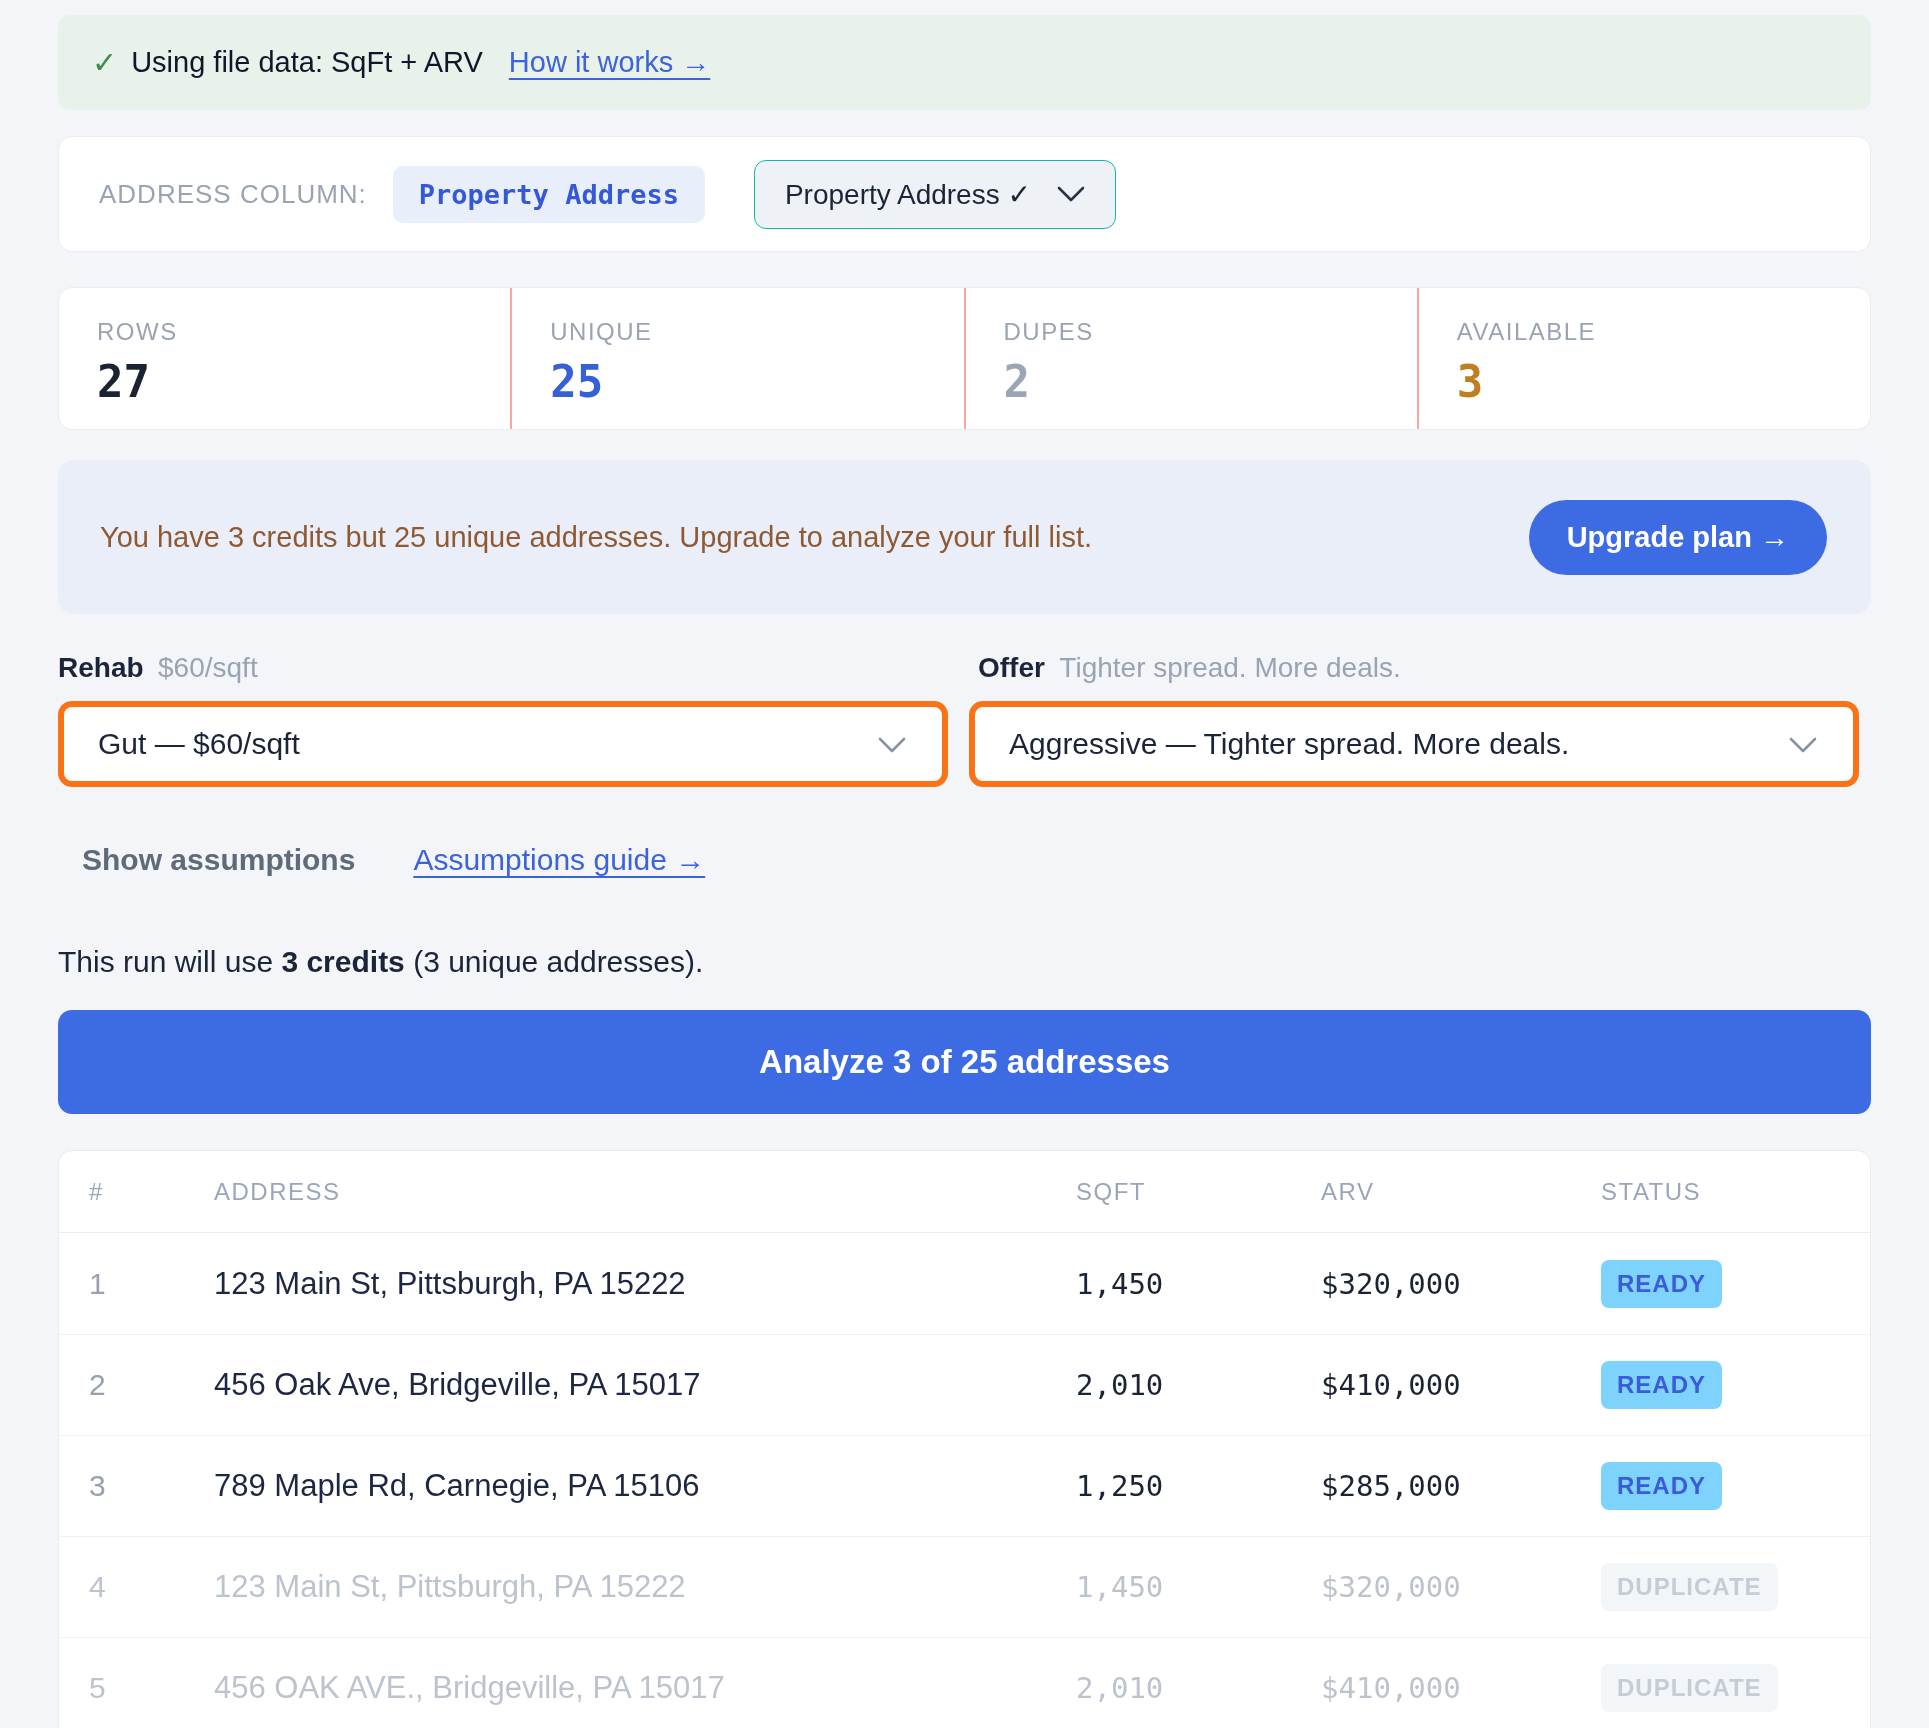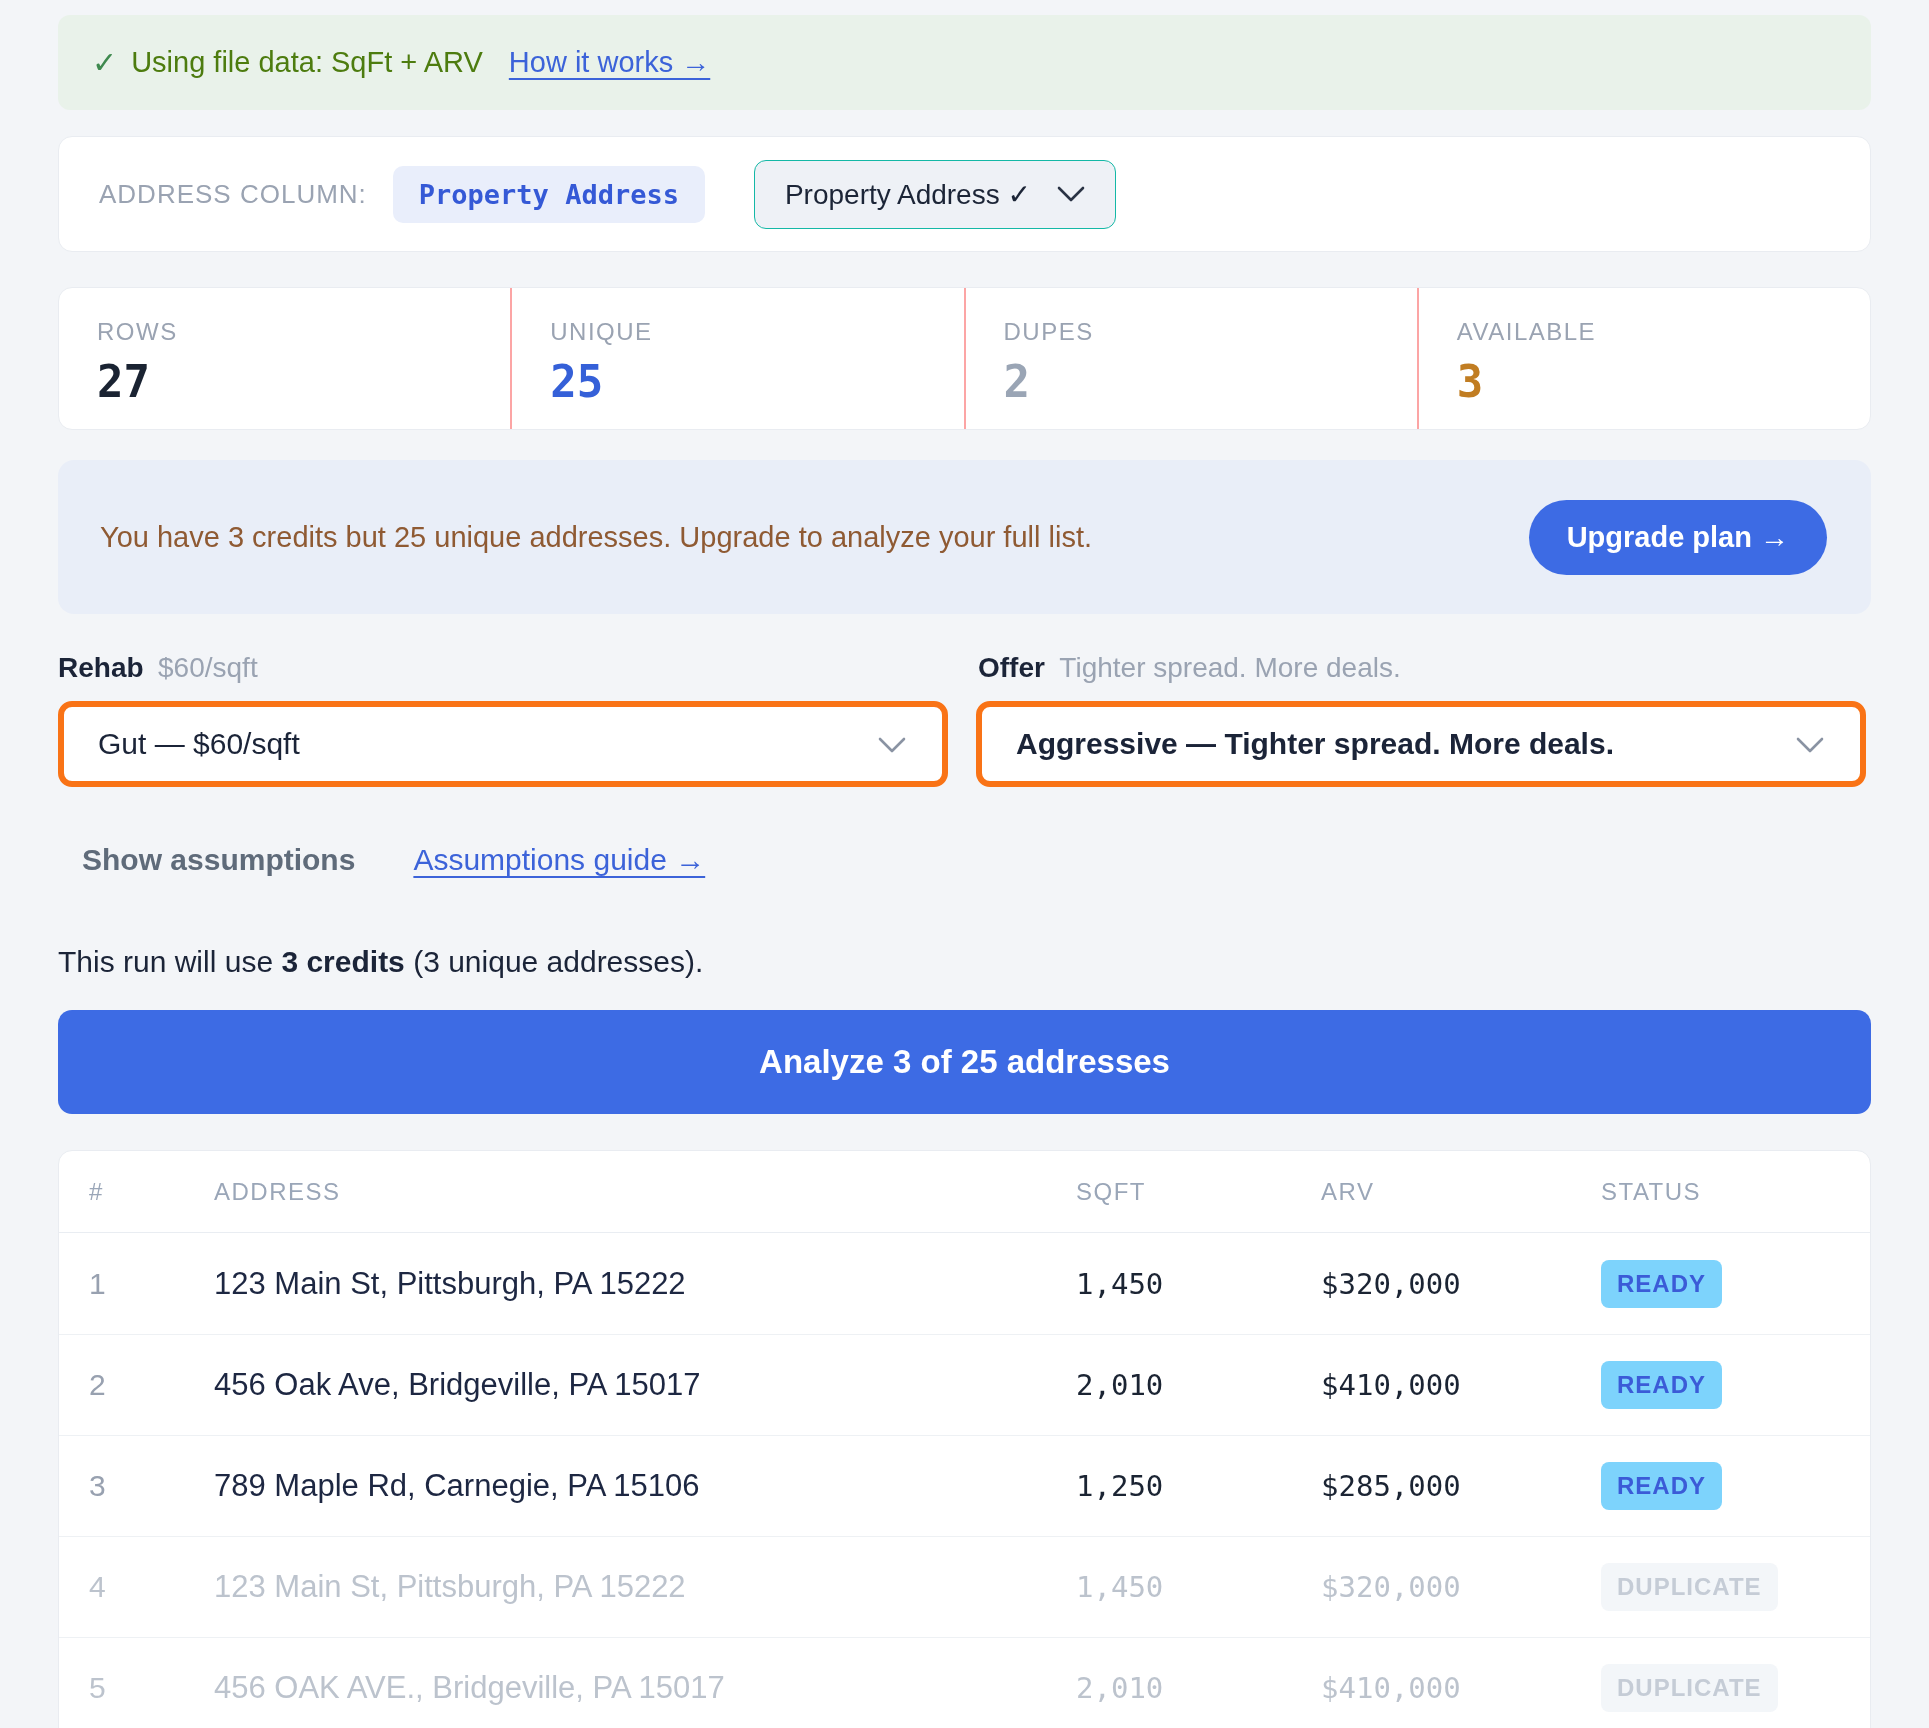--- a/index.html
+++ b/index.html
@@ -10,21 +10,21 @@
     color: #1b2438;
   }
   .page { padding: 15px 58px 0 58px; }
 
   
   .file-banner {
     height: 95px; background: #e9f2ea; border-radius: 12px;
     display: flex; align-items: center; padding: 0 34px; margin-bottom: 26px;
   }
   .file-banner .check { color: #3f8a4f; font-size: 30px; margin-right: 14px; }
-  .file-banner .msg { color: #4d7c0f; font-size: 29px; }
+  .file-banner .msg { color: #0f172a; font-size: 29px; }
   .link {
     color: #3c63d9; font-size: 29px; text-decoration: underline;
     text-underline-offset: 6px; text-decoration-thickness: 1.5px; cursor: pointer;
   }
   .file-banner .link { margin-left: 26px; }
 
   
   .card {
     background: #ffffff; border: 1px solid #e9ecf1; border-radius: 14px;
   }
@@ -81,21 +81,21 @@
   .opt-labels .half { width: 890px; }
   .opt-labels .half + .half { margin-left: 30px; }
   .opt-name { font-size: 28px; font-weight: bold; color: #1b2438; }
   .opt-hint { font-size: 28px; color: #9aa3b2; margin-left: 10px; }
   .selects { display: flex; margin-bottom: 56px; }
   .select {
     width: 890px; height: 86px; background: #ffffff; border: 6px solid #f97316;
     border-radius: 14px; display: flex; align-items: center; justify-content: space-between;
     padding: 0 36px 0 34px; font-size: 30px; color: #1b2438; cursor: pointer;
   }
-  .select + .select { margin-left: 28px; font-weight: bold; }
+  .select + .select { margin-left: 21px; }
 
   .chev { display: inline-block; }
 
   
   .assump { display: flex; align-items: center; margin: 0 0 68px 24px; }
   .assump .toggle { color: #5f6b7a; font-size: 30px; font-weight: 600; cursor: pointer; }
   .assump .link { font-size: 30px; margin-left: 58px; }
 
   
   .credits { font-size: 30px; color: #1b2438; margin-bottom: 31px; }

